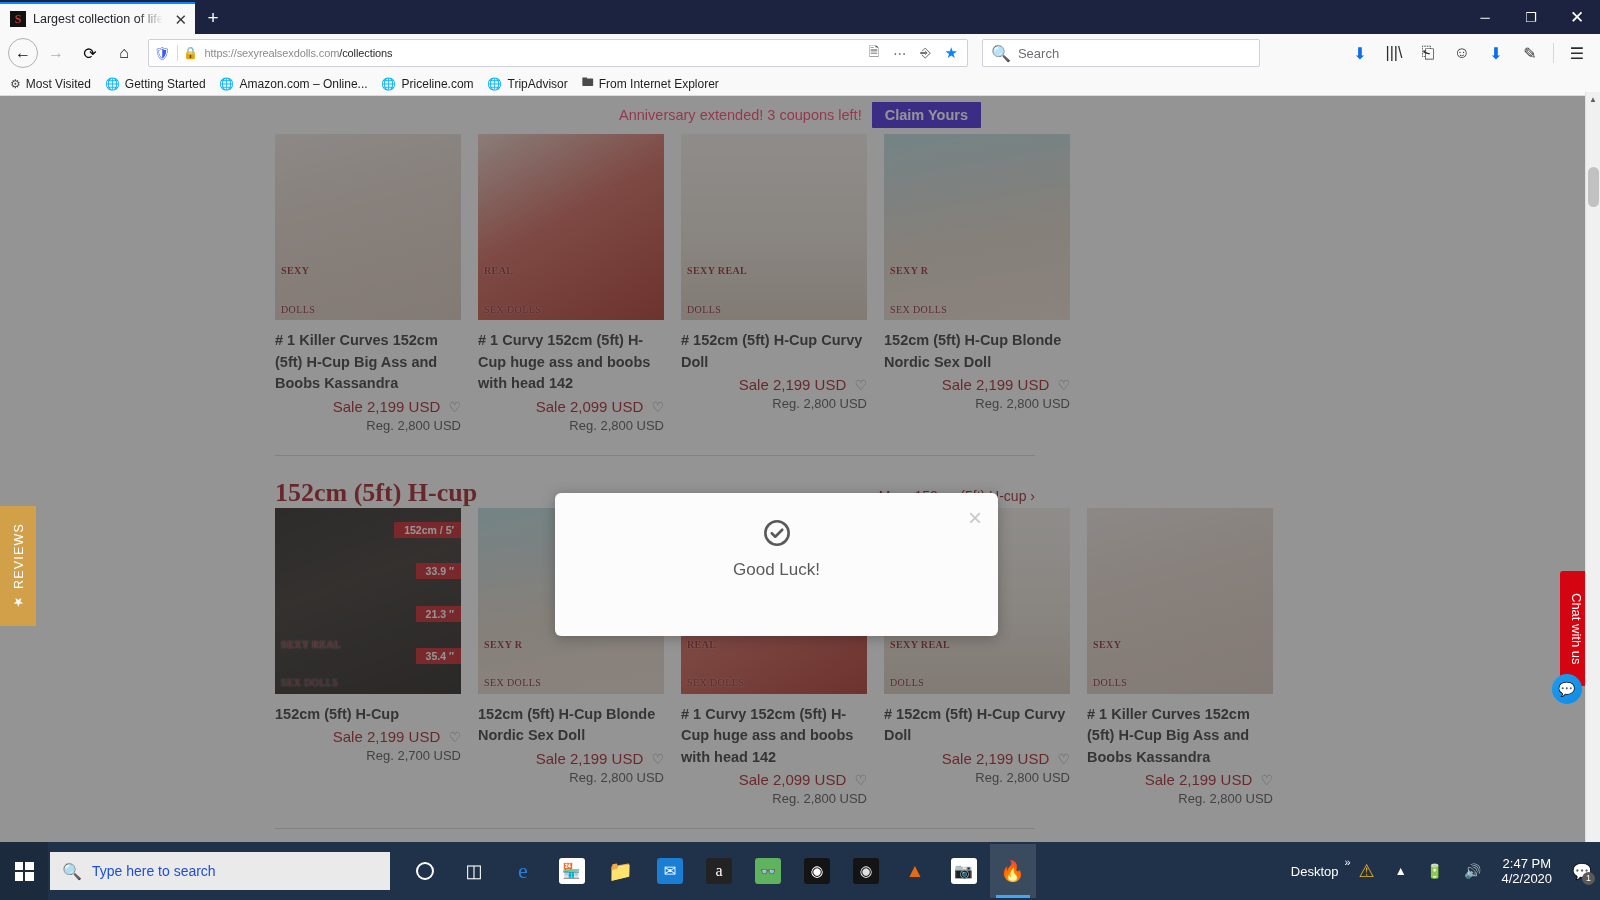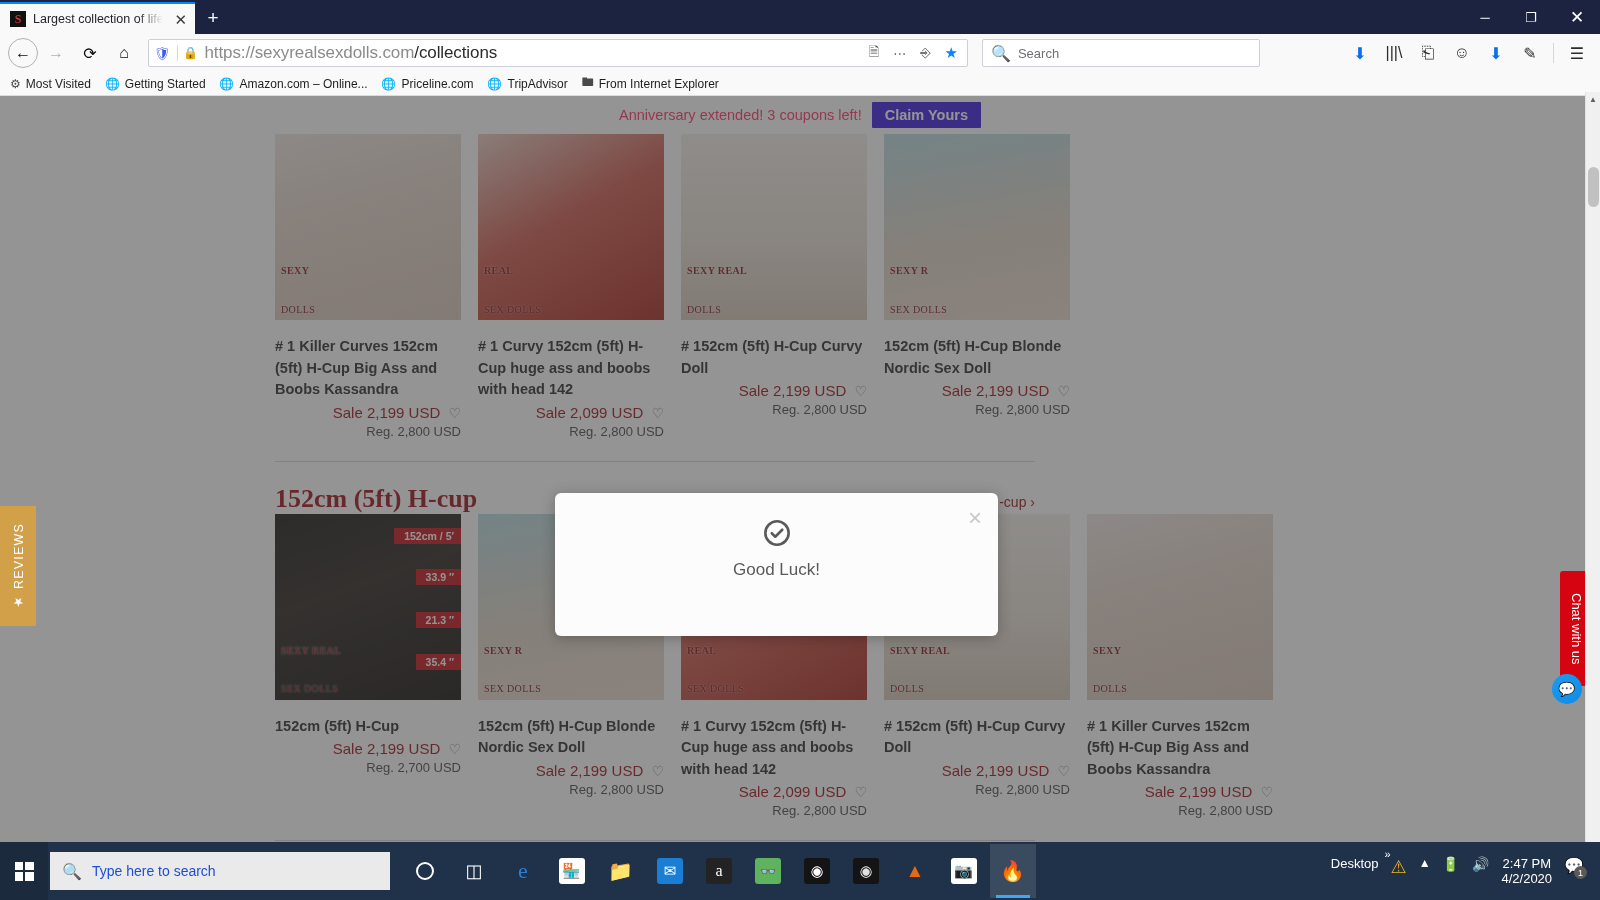--- a/index.html
+++ b/index.html
@@ -61,21 +61,21 @@
   .navbtn.dim { color: #b1b1b3; }
   .urlbar {
     flex: 1; height: 28px; margin: 0 6px; background: #fff;
     border: 1px solid #cfcfd8; border-radius: 2px;
     display: flex; align-items: center; padding: 0 5px; gap: 6px;
     max-width: 820px;
   }
   .urlbar .shield { color: #3b5af3; font-size: 13px; }
   .urlbar .vdiv { width: 1px; height: 16px; background: #d7d7db; }
   .urlbar .lock { font-size: 12px; color: #2c2c2c; }
-  .urltext { flex: 1; font-size: 17px; color: #8b8b8b; letter-spacing: -0.1px; }
+  .urltext { flex: 1; font-size: 11px; color: #8b8b8b; letter-spacing: -0.1px; }
   .urltext b { color: #2b2b2b; font-weight: normal; }
   .urlicon { color: #4a4a4f; font-size: 13px; padding: 0 4px; }
   .urlicon.star { color: #0a84ff; font-size: 15px; }
   .searchbar {
     width: 278px; height: 28px; background: #fff; border: 1px solid #cfcfd8;
     border-radius: 2px; display: flex; align-items: center; gap: 7px;
     padding: 0 8px; margin-left: 6px;
   }
   .searchbar .sph { font-size: 13px; color: #6e6e73; }
   .toolicons { display: flex; align-items: center; gap: 4px; margin-left: auto; }
@@ -126,21 +126,21 @@
   .wm {
     position: absolute; left: 6px; bottom: 5px;
     font-family: "Liberation Serif", serif; font-size: 10px;
     color: #b01c24; letter-spacing: .4px; line-height: 1.05;
     text-shadow: 0 0 2px rgba(255,255,255,.6);
   }
   .wm b { color: #8e1217; }
   .wm .l2 { color: #7c1116; margin-top: 28px; }
   .title {
     font-size: 14.5px; line-height: 21.5px; color: #2e2e2e;
-    font-weight: bold; margin-top: 16px;
+    font-weight: bold; margin-top: 10px;
   }
   .sale { font-size: 15px; color: #9d0f16; margin-top: 3px; text-align: right; }
   .heart { color: #8a8a8a; font-size: 14px; margin-left: 4px; }
   .reg { font-size: 13px; color: #4a4a4a; text-align: right; margin-top: 3px; }
 
   .sec-head {
     display: flex; align-items: baseline; justify-content: space-between;
     border-top: 1px solid #d8d8d8; margin-top: 22px; padding-top: 22px;
   }
   .sec-title {
@@ -239,22 +239,22 @@
     justify-content: center; position: relative;
   }
   .tb-app.active { background: rgba(255,255,255,.12); }
   .tb-app.active::after {
     content: ""; position: absolute; bottom: 0; left: 6px; right: 6px;
     height: 3px; background: #3fa7f5;
   }
   .ic { width: 26px; height: 26px; border-radius: 3px; display: flex;
         align-items: center; justify-content: center; font-size: 15px; color: #fff; }
   .tray {
-    margin-left: auto; display: flex; align-items: flex-start; gap: 12px;
-    padding-right: 16px; color: #fff; font-size: 12px;
+    margin-left: auto; display: flex; align-items: center; gap: 20px;
+    padding-right: 8px; color: #fff; font-size: 12px;
   }
   .tray .clock { text-align: center; line-height: 15px; font-size: 13px; }
   .tray .desktop-lbl { font-size: 13px; position: relative; }
   .tray .chev-dbl { position: absolute; top: -8px; right: -12px; font-size: 11px; }
   .notif-badge {
     position: absolute; right: -3px; bottom: -4px; width: 13px; height: 13px;
     border-radius: 50%; background: #5a5a5a; color: #fff; font-size: 9px;
     display: flex; align-items: center; justify-content: center;
   }
 </style>

